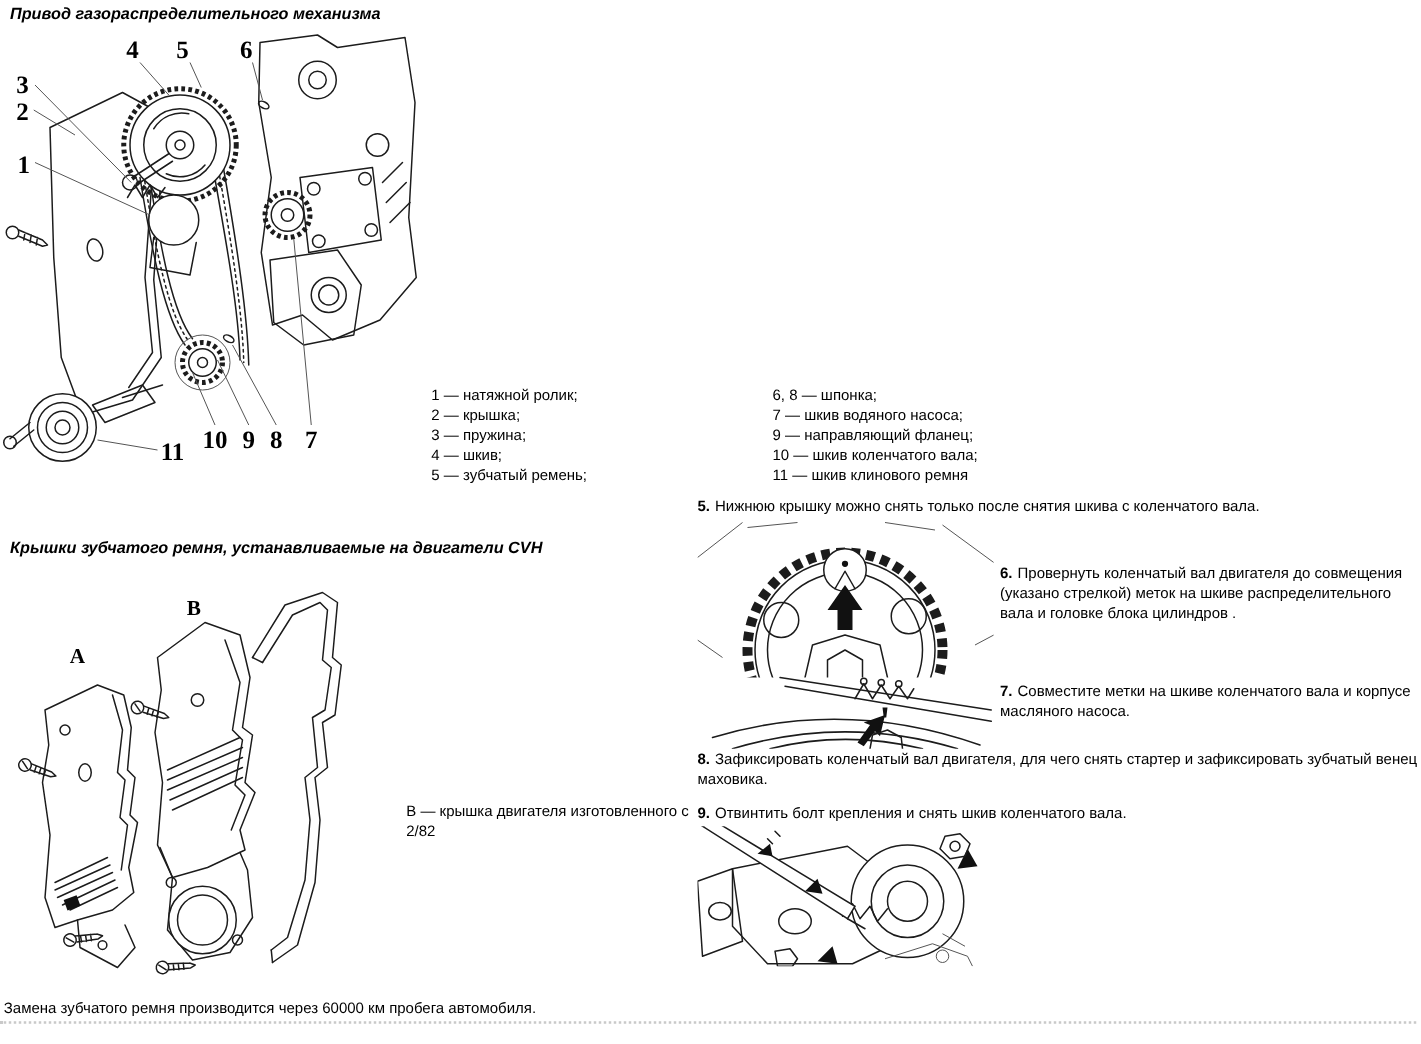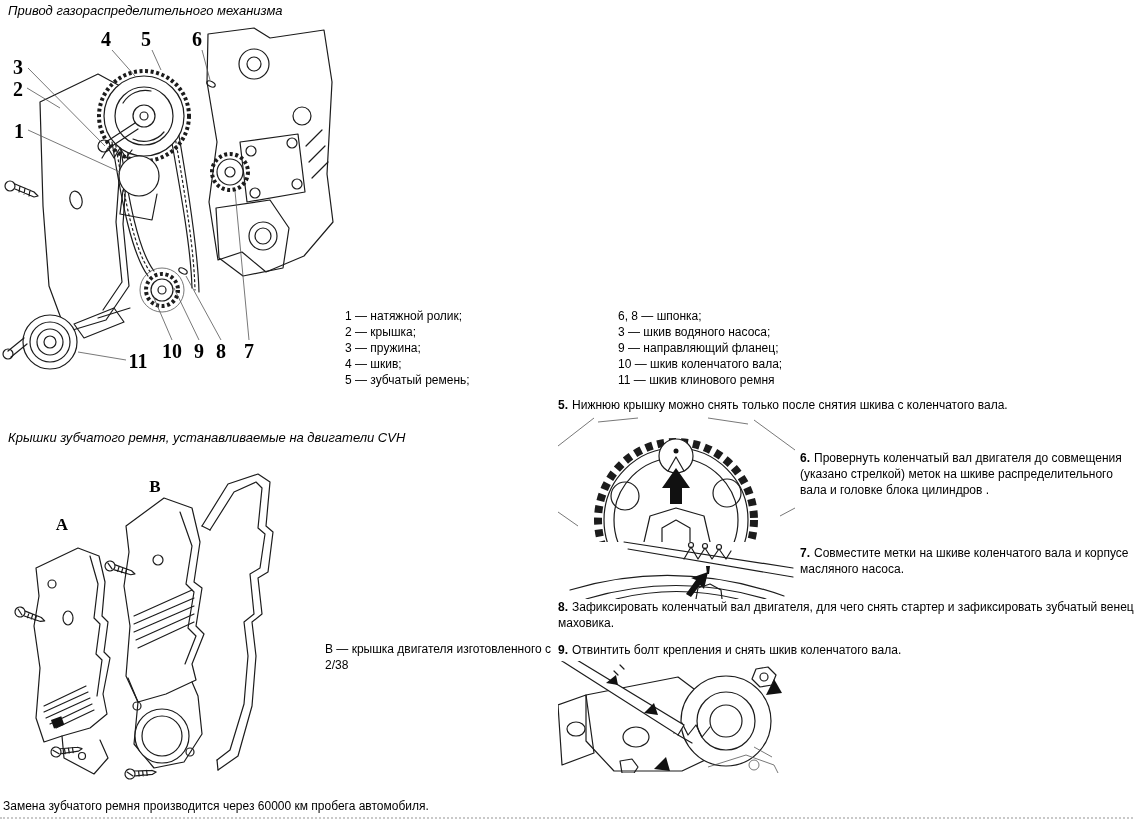--- a/index.html
+++ b/index.html
@@ -1,20 +1,20 @@
 <!DOCTYPE html>
 <html><head>
 <meta charset="utf-8">
 <style>
   *{margin:0;padding:0;box-sizing:border-box}
   html,body{background:#fff}
   .page{position:relative;width:1137px;height:835px;background:#fff;overflow:hidden;
         font-family:"Liberation Sans","DejaVu Sans",sans-serif;font-size:12px;color:#000}
   .abs{position:absolute}
-  .sec-title{font-size:13px;font-weight:normal;font-style:italic;white-space:nowrap}
+  .sec-title{font-size:13px;font-weight:bold;font-style:italic;white-space:nowrap}
   .txt{line-height:16px}
   .step b{font-weight:bold;margin-right:4px}
   svg{display:block}
   .ln{stroke:#1c1c1c;stroke-width:1.2;fill:none;stroke-linejoin:round;stroke-linecap:round}
   .lnthin{stroke:#555;stroke-width:0.8;fill:none}
   .fillb{fill:#111;stroke:none}
   .wh{fill:#fff;stroke:#1c1c1c;stroke-width:1.2}
   .teeth{fill:none;stroke:#1c1c1c;stroke-width:4;stroke-dasharray:3 2.6}
   .teeth2{fill:none;stroke:#1c1c1c;stroke-width:8;stroke-dasharray:7 5}
   .callout{font-family:"Liberation Serif","DejaVu Serif",serif;font-weight:bold;font-size:20px;fill:#000}
@@ -126,21 +126,21 @@
 
   <div class="abs txt" style="left:345px;top:308px">
     <div>1 — натяжной ролик;</div>
     <div>2 — крышка;</div>
     <div>3 — пружина;</div>
     <div>4 — шкив;</div>
     <div>5 — зубчатый ремень;</div>
   </div>
   <div class="abs txt" style="left:618px;top:308px">
     <div>6, 8 — шпонка;</div>
-    <div>3 — шкив водяного насоса;</div>
+    <div>7 — шкив водяного насоса;</div>
     <div>9 — направляющий фланец;</div>
     <div>10 — шкив коленчатого вала;</div>
     <div>11 — шкив клинового ремня</div>
   </div>
 
   <p class="abs txt step" style="left:558px;top:397px;width:575px">
     <b>5.</b><span>Нижнюю крышку можно снять только после снятия шкива с коленчатого вала.</span>
   </p>
 
   <div class="abs sec-title" style="left:8px;top:430px">Крышки зубчатого ремня, устанавливаемые на двигатели CVH</div>
@@ -179,21 +179,21 @@
       <path d="M196,70 L204,74 M212,314 L211,304"></path>
     </g>
     <use href="#scr" transform="translate(14,156) rotate(12)"></use>
     <use href="#scr" transform="translate(104,110) rotate(10)"></use>
     <use href="#scr" transform="translate(50,296) rotate(-15)"></use>
     <use href="#scr" transform="translate(124,318) rotate(-12)"></use>
     <text class="ab" x="56" y="74" text-anchor="middle">А</text>
     <text class="ab" x="149" y="36" text-anchor="middle">В</text>
   </svg>
 
-  <p class="abs txt" style="left:325px;top:641px;width:245px">В — крышка двигателя изготовленного с 2/38</p>
+  <p class="abs txt" style="left:325px;top:641px;width:245px">В — крышка двигателя изготовленного с 2/82</p>
 
   <svg class="abs" style="left:558px;top:416px" width="237" height="126" viewBox="0 0 237 126">
     <path class="lnthin" d="M0,30 L36,2 M196,4 L237,34 M0,96 L20,110 M222,100 L237,92 M40,6 L80,2 M150,2 L190,8"></path>
     <circle class="teeth2" cx="118" cy="104" r="78"></circle>
     <circle class="wh" cx="118" cy="104" r="72"></circle>
     <circle class="ln" cx="118" cy="104" r="62"></circle>
     <circle class="ln" cx="67" cy="80" r="14"></circle>
     <circle class="ln" cx="169" cy="77" r="14"></circle>
     <circle class="wh" cx="118" cy="40" r="17"></circle>
     <circle class="fillb" cx="118" cy="35" r="2.5"></circle>

